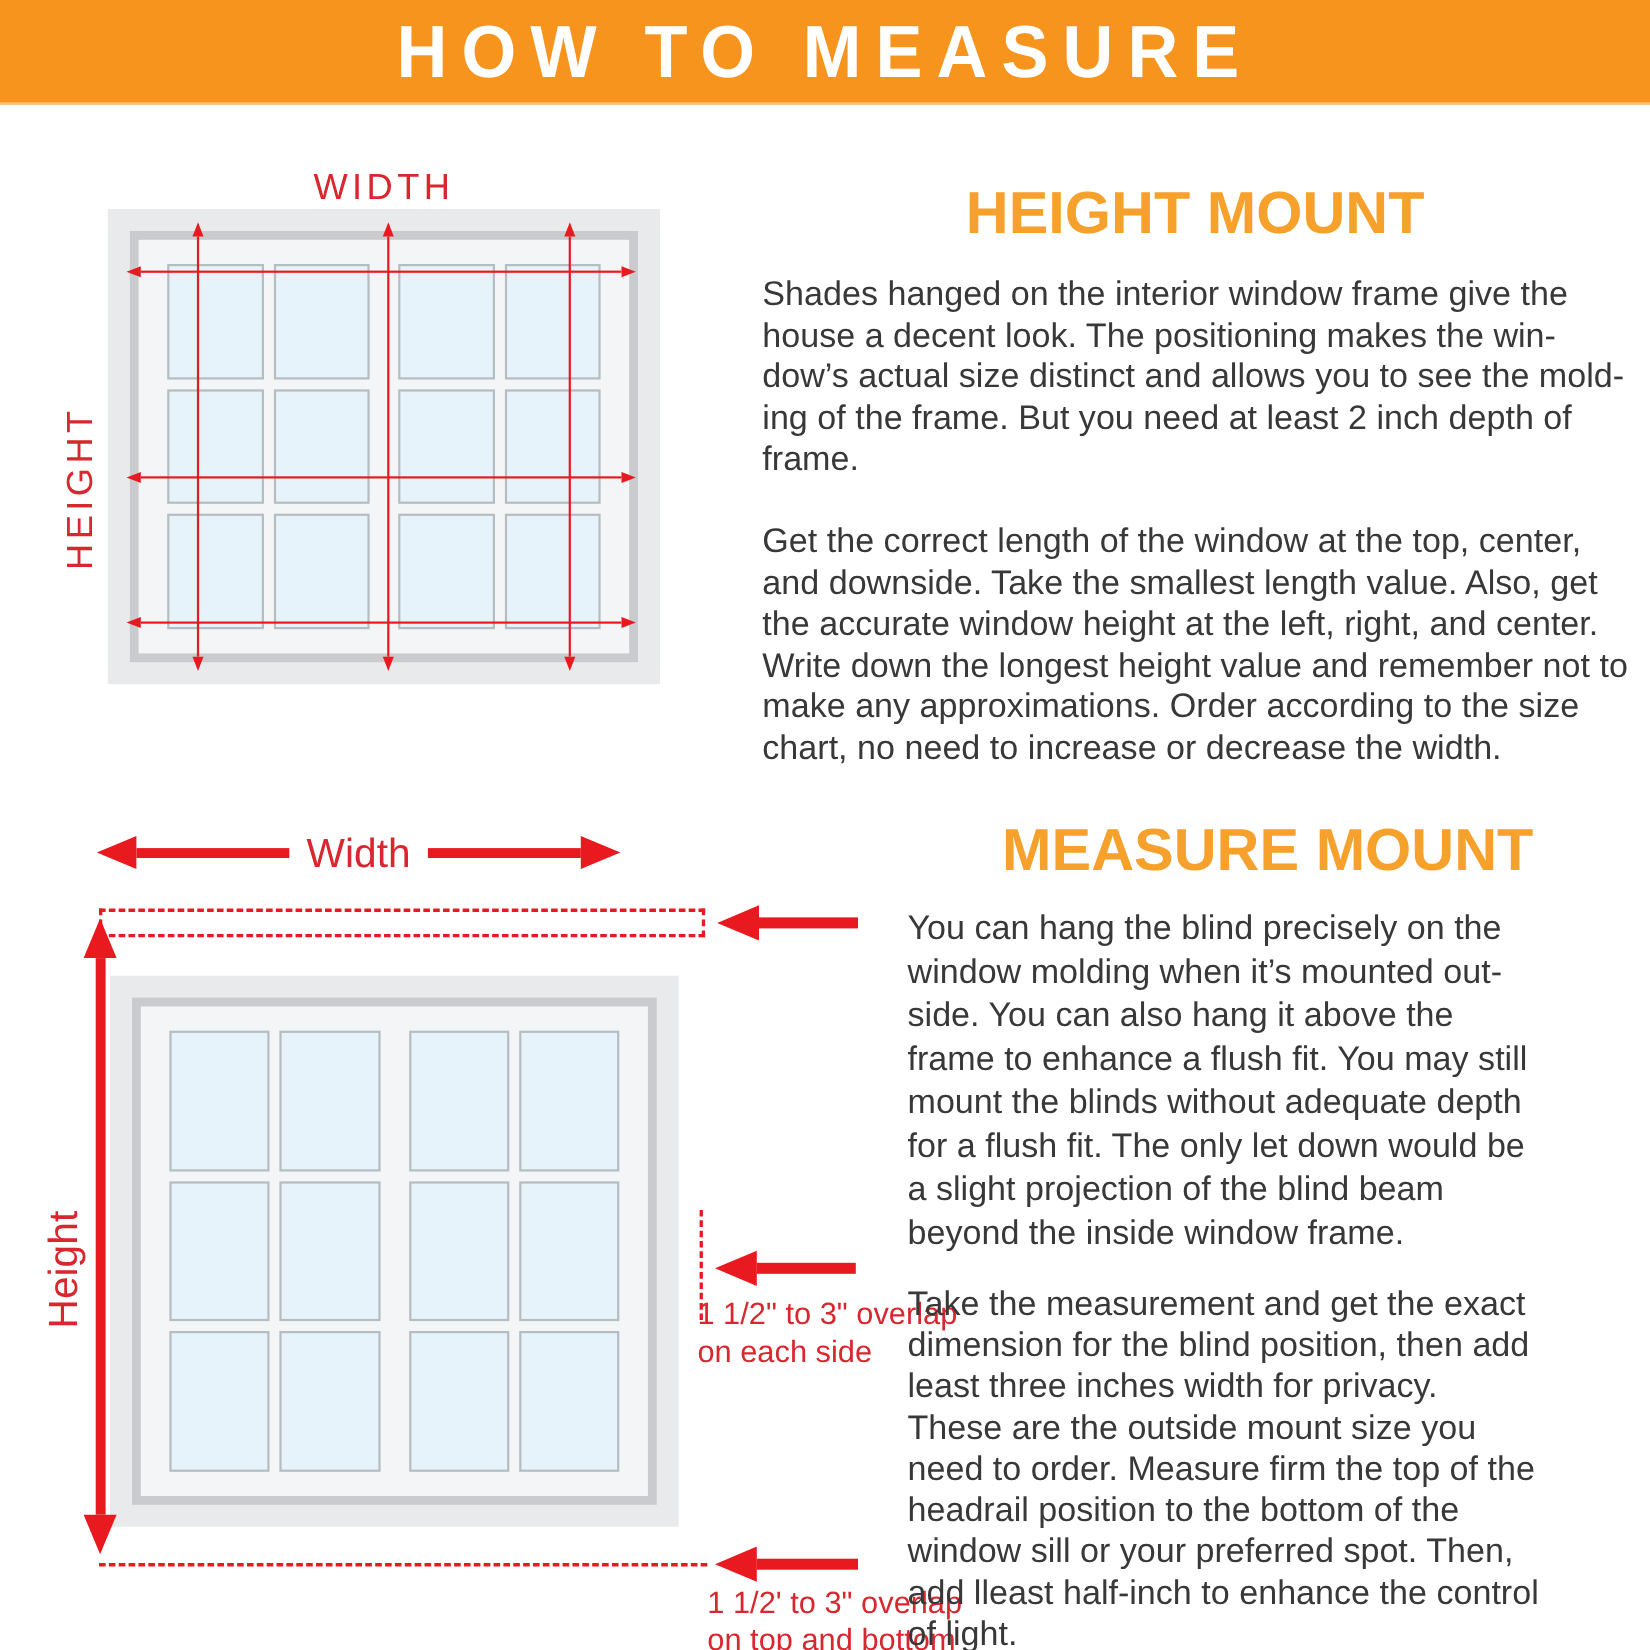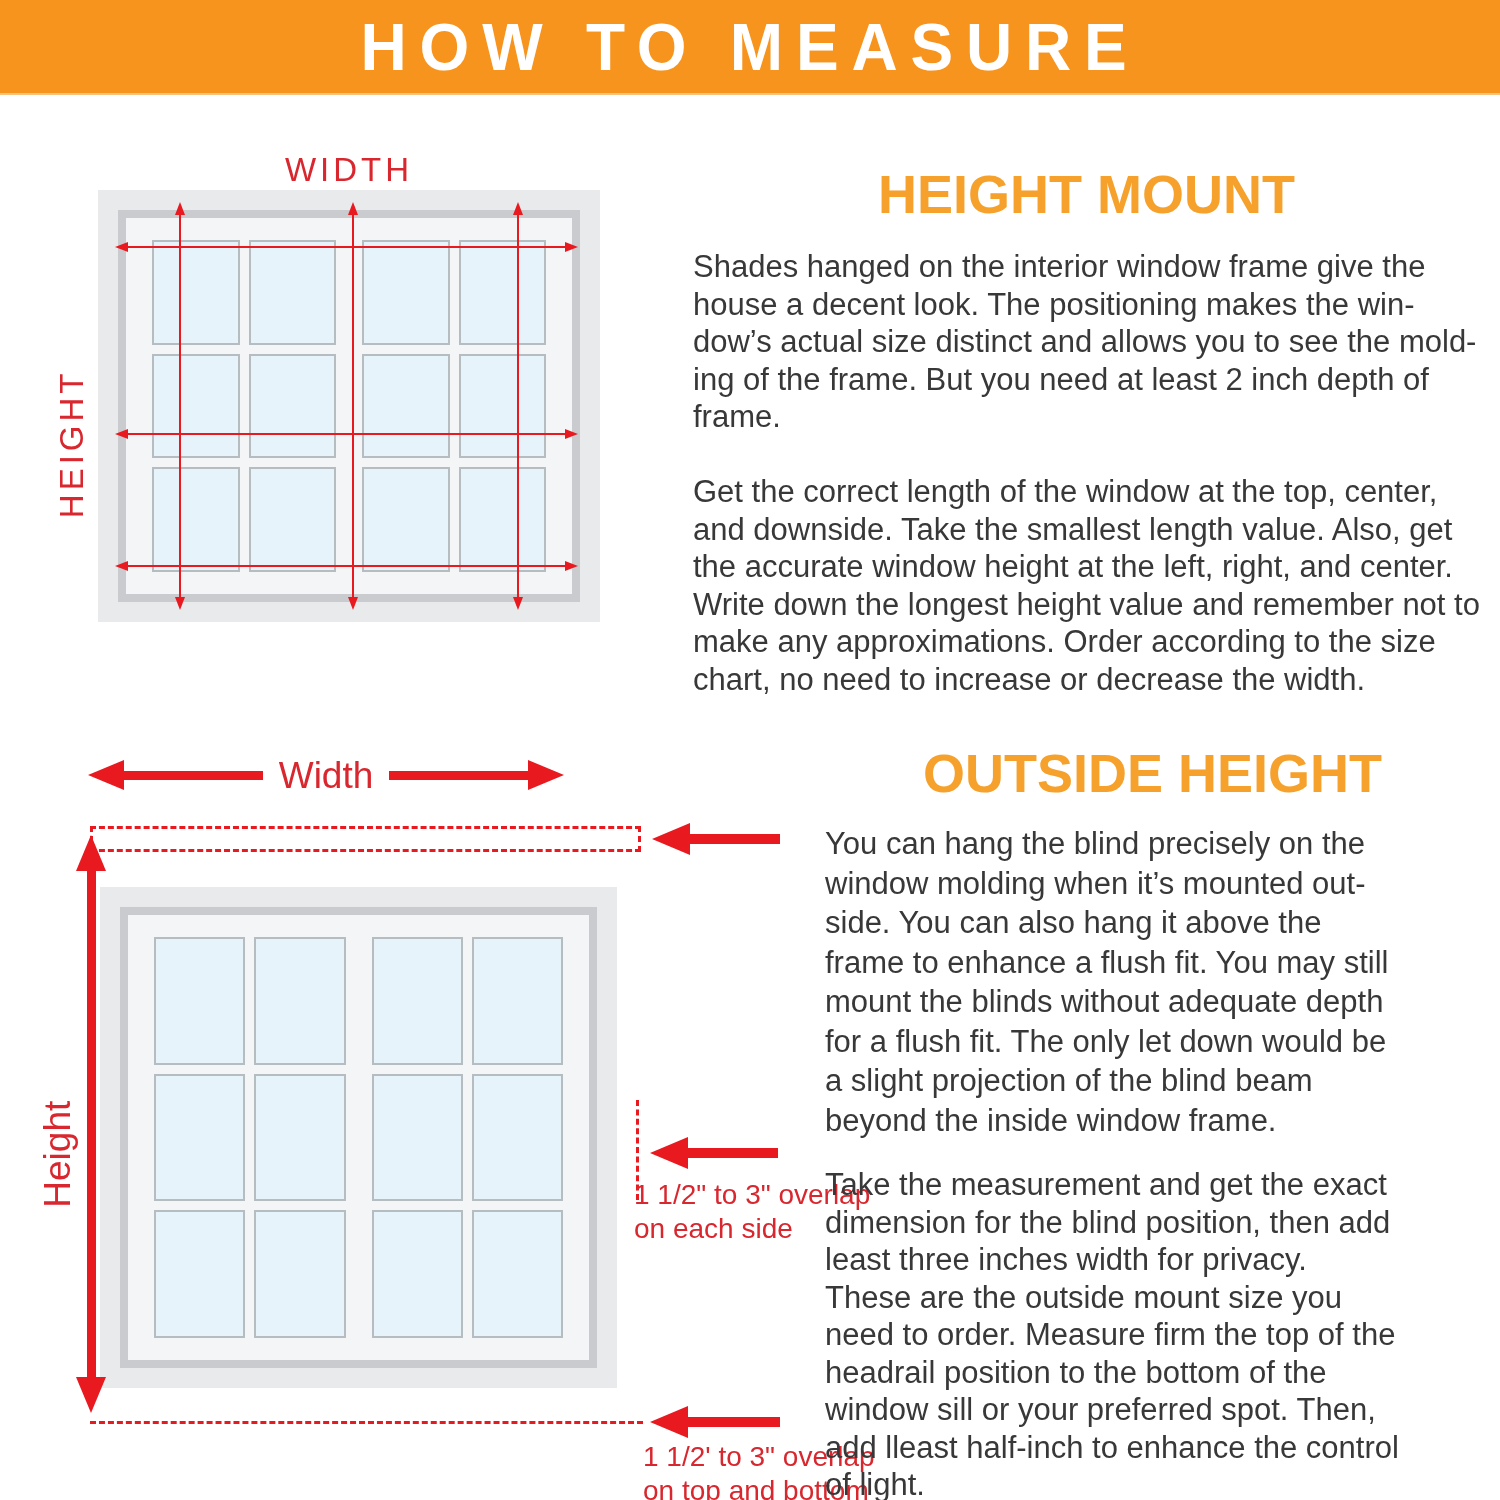--- a/index.html
+++ b/index.html
@@ -194,21 +194,21 @@
 dow’s actual size distinct and allows you to see the mold-
 ing of the frame. But you need at least 2 inch depth of
 frame.</div>
   <div class="para" style="left:693px;top:473px;width:810px;">Get the correct length of the window at the top, center,
 and downside. Take the smallest length value. Also, get
 the accurate window height at the left, right, and center.
 Write down the longest height value and remember not to
 make any approximations. Order according to the size
 chart, no need to increase or decrease the width.</div>
 
-  <div class="sec-heading" style="left:825px;top:742px;width:655px;">OUTSIDE HEIGHT</div>
+  <div class="sec-heading" style="left:825px;top:742px;width:655px;">MEASURE MOUNT</div>
   <div class="para narrow" style="left:825px;top:824px;width:680px;">You can hang the blind precisely on the
 window molding when it’s mounted out-
 side. You can also hang it above the
 frame to enhance a flush fit. You may still
 mount the blinds without adequate depth
 for a flush fit. The only let down would be
 a slight projection of the blind beam
 beyond the inside window frame.</div>
   <div class="para" style="left:825px;top:1166px;width:680px;">Take the measurement and get the exact
 dimension for the blind position, then add

